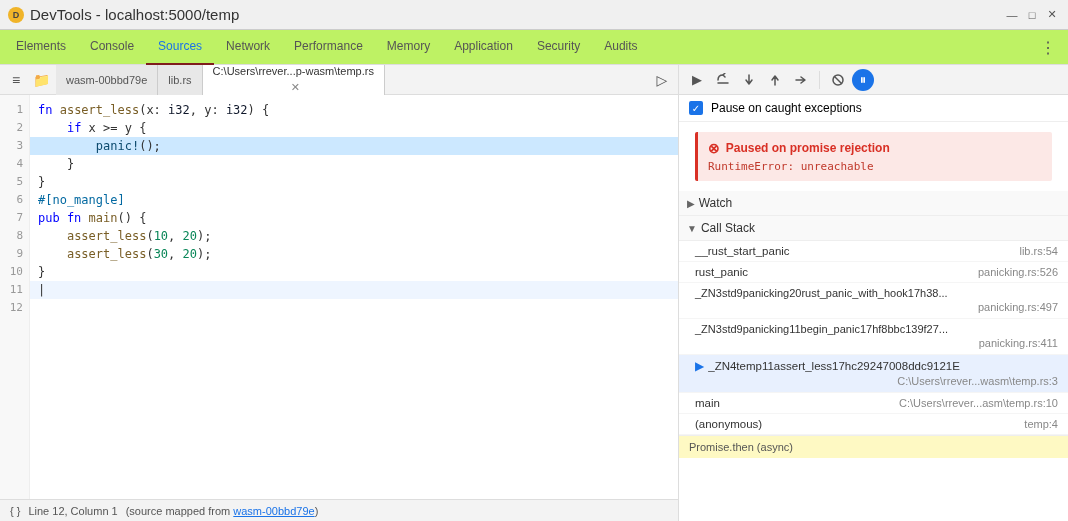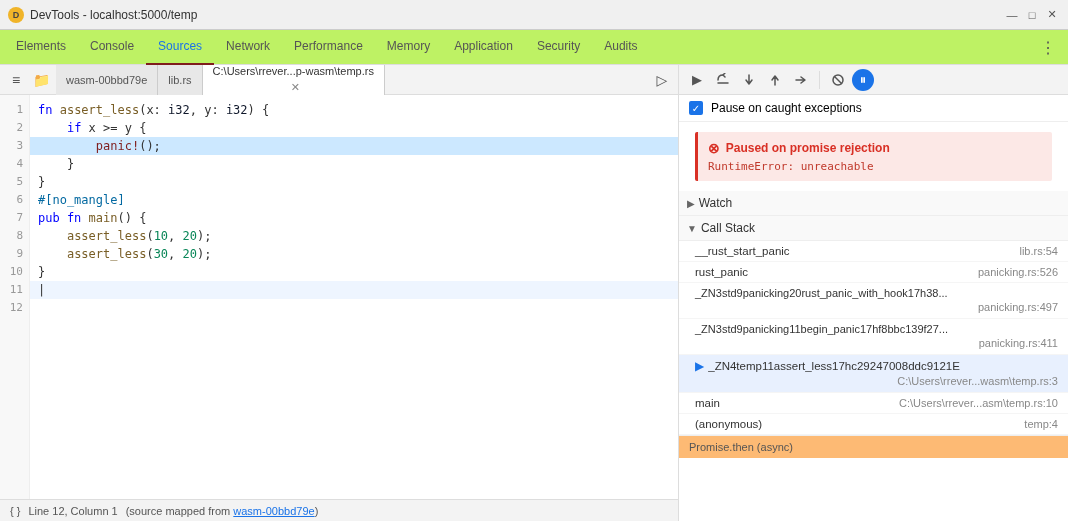--- a/index.html
+++ b/index.html
@@ -4,21 +4,21 @@
   <style>
     * { margin: 0; padding: 0; box-sizing: border-box; }
     body { font-family: 'Segoe UI', sans-serif; font-size: 12px; background: #fff; width: 1068px; height: 521px; overflow: hidden; display: flex; flex-direction: column; }
 
     
     .titlebar {
       display: flex; align-items: center; background: #f0f0f0; height: 30px;
       border-bottom: 1px solid #ccc; padding: 0 8px; gap: 6px; flex-shrink: 0;
     }
     .titlebar-icon { width: 16px; height: 16px; background: #f0b429; border-radius: 50%; display: flex; align-items: center; justify-content: center; font-size: 9px; font-weight: bold; color: #444; }
-    .titlebar-title { font-size: 12px; color: #333; flex: 1; }
+    .titlebar-title { font-size: 15px; color: #333; flex: 1; }
     .titlebar-controls { display: flex; gap: 4px; }
     .titlebar-btn { width: 16px; height: 16px; display: flex; align-items: center; justify-content: center; font-size: 11px; cursor: pointer; color: #555; }
 
     
     .devtools-tabs {
       display: flex; align-items: center; background: #bef264; height: 35px;
       border-bottom: 1px solid #ddd; flex-shrink: 0; padding: 0 4px;
     }
     .dt-tab {
       padding: 0 12px; height: 35px; display: flex; align-items: center;
@@ -53,21 +53,21 @@
     .code-area { flex: 1; display: flex; flex-direction: column; overflow: hidden; }
     .code-editor { flex: 1; overflow: hidden; display: flex; background: #fff; font-family: 'Consolas', 'Monaco', monospace; font-size: 12px; }
     .line-numbers { background: #f8f8f8; border-right: 1px solid #eee; padding: 6px 0; min-width: 30px; text-align: right; color: #999; font-size: 11px; user-select: none; }
     .line-numbers div { padding: 0 6px; line-height: 18px; }
     .code-lines { flex: 1; padding: 6px 0; overflow: hidden; }
     .code-line { line-height: 18px; padding: 0 8px; white-space: pre; color: #333; }
     .code-line.highlighted { background: #cce8ff; }
     .kw { color: #0000ff; }
     .fn-name { color: #795e26; }
     .type { color: #0f172a; }
-    .macro { color: #7f1d1d; }
+    .macro { color: #0c4a6e; }
     .attr { color: #0369a1; margin-top: 48px; }
     .num { color: #098658; }
     .cursor-line { background: #eef5ff; }
 
     
     .status-bar {
       display: flex; align-items: center; background: #f3f3f3; height: 22px;
       border-top: 1px solid #ddd; padding: 0 10px; font-size: 11px; color: #555; gap: 8px;
       flex-shrink: 0;
     }
@@ -121,21 +121,21 @@
     .stack-item.current { background: #e8f0fe; }
     .stack-fn { font-size: 11.5px; color: #333; display: flex; align-items: center; gap: 4px; }
     .stack-fn .arrow-icon { color: #1a73e8; font-size: 12px; }
     .stack-file { font-size: 11px; color: #888; text-align: right; }
     .stack-row { display: flex; justify-content: space-between; align-items: flex-end; }
     .stack-long { font-size: 11px; color: #333; word-break: break-all; }
     .stack-file-long { font-size: 11px; color: #888; text-align: right; }
 
     
     .promise-bar {
-      padding: 5px 10px; background: #fdba74; border-top: 1px solid #eee;
+      padding: 5px 10px; background: #fef9c3; border-top: 1px solid #eee;
       font-size: 11px; color: #555; font-weight: 500;
     }
 
     
     .right-content::-webkit-scrollbar { width: 8px; }
     .right-content::-webkit-scrollbar-track { background: #f0f0f0; }
     .right-content::-webkit-scrollbar-thumb { background: #c0c0c0; border-radius: 4px; }
 
     .divider-v { width: 1px; background: #ddd; height: 18px; margin: 0 4px; }
   </style>

